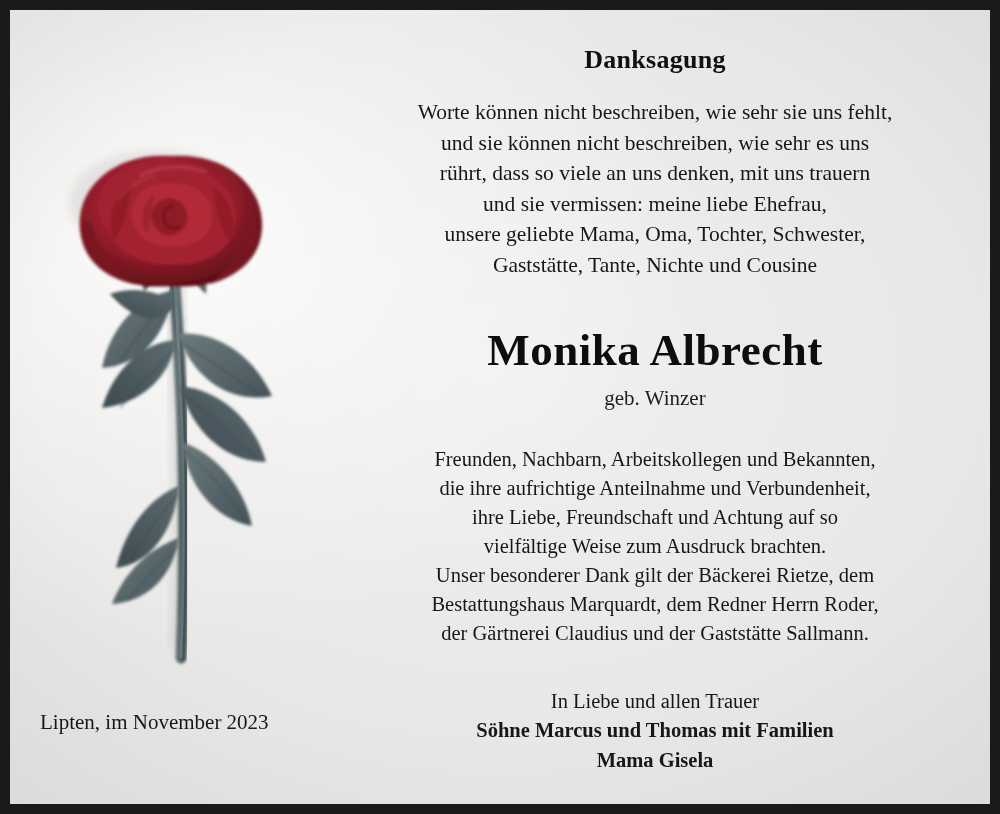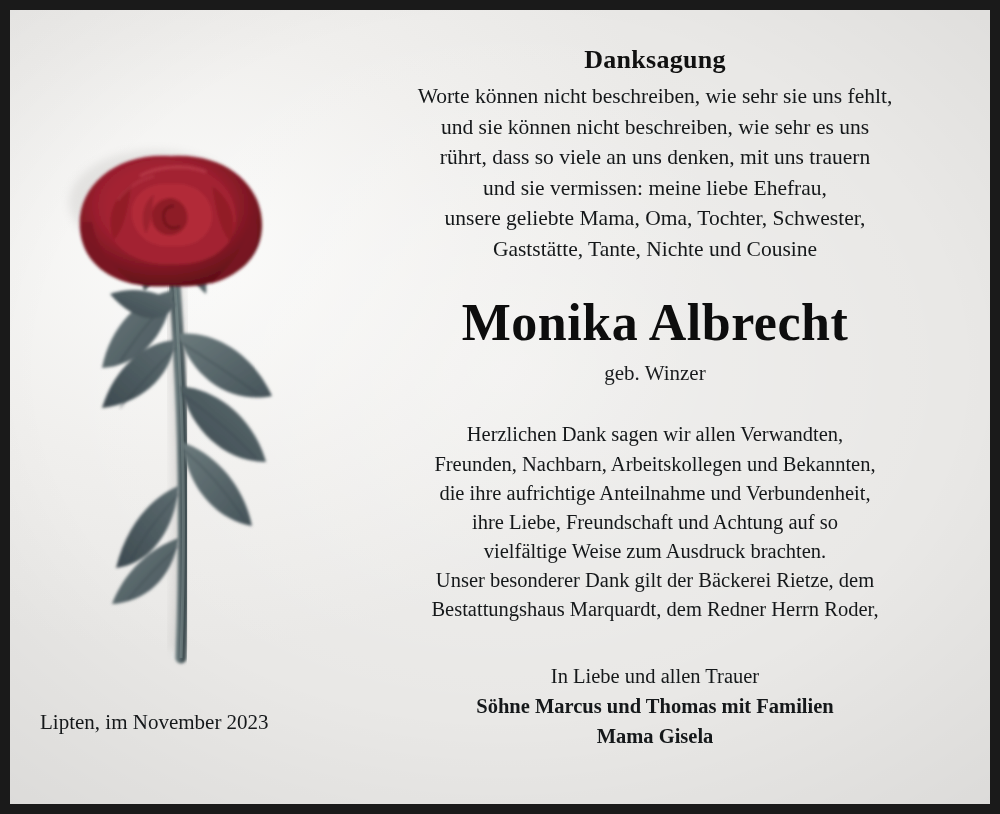--- a/index.html
+++ b/index.html
@@ -54,29 +54,29 @@
     color: #111111;
   }
   .title {
     font-size: 26px;
     font-weight: bold;
     letter-spacing: 0.3px;
     margin-top: 34px;
     line-height: 1.2;
   }
   .intro {
-    margin-top: 6px;
+    margin-top: 22px;
     font-size: 21.5px;
     line-height: 1.42;
     color: #15181a;
   }
   .intro div { white-space: nowrap; }
   .name {
-    margin-top: 30px;
-    font-size: 52px;
+    margin-top: 46px;
+    font-size: 45px;
     font-weight: bold;
     letter-spacing: 0.5px;
     line-height: 1.1;
     color: #0d0d0d;
   }
   .maiden {
     margin-top: 10px;
     font-size: 21px;
     color: #1a1c1e;
   }
@@ -208,27 +208,27 @@
       <div>rührt, dass so viele an uns denken, mit uns trauern</div>
       <div>und sie vermissen: meine liebe Ehefrau,</div>
       <div>unsere geliebte Mama, Oma, Tochter, Schwester,</div>
       <div>Gaststätte, Tante, Nichte und Cousine</div>
     </div>
 
     <div class="name">Monika Albrecht</div>
     <div class="maiden">geb. Winzer</div>
 
     <div class="thanks">
-      <div>Herzlichen Dank sagen wir allen Verwandten,</div>
       <div>Freunden, Nachbarn, Arbeitskollegen und Bekannten,</div>
       <div>die ihre aufrichtige Anteilnahme und Verbundenheit,</div>
       <div>ihre Liebe, Freundschaft und Achtung auf so</div>
       <div>vielfältige Weise zum Ausdruck brachten.</div>
       <div>Unser besonderer Dank gilt der Bäckerei Rietze, dem</div>
       <div>Bestattungshaus Marquardt, dem Redner Herrn Roder,</div>
+      <div>der Gärtnerei Claudius und der Gaststätte Sallmann.</div>
     </div>
 
     <div class="closing">
       <div>In Liebe und allen Trauer</div>
       <div class="bold">Söhne Marcus und Thomas mit Familien</div>
       <div class="bold">Mama Gisela</div>
     </div>
 
     <div class="place">Lipten, im November 2023</div>
 

